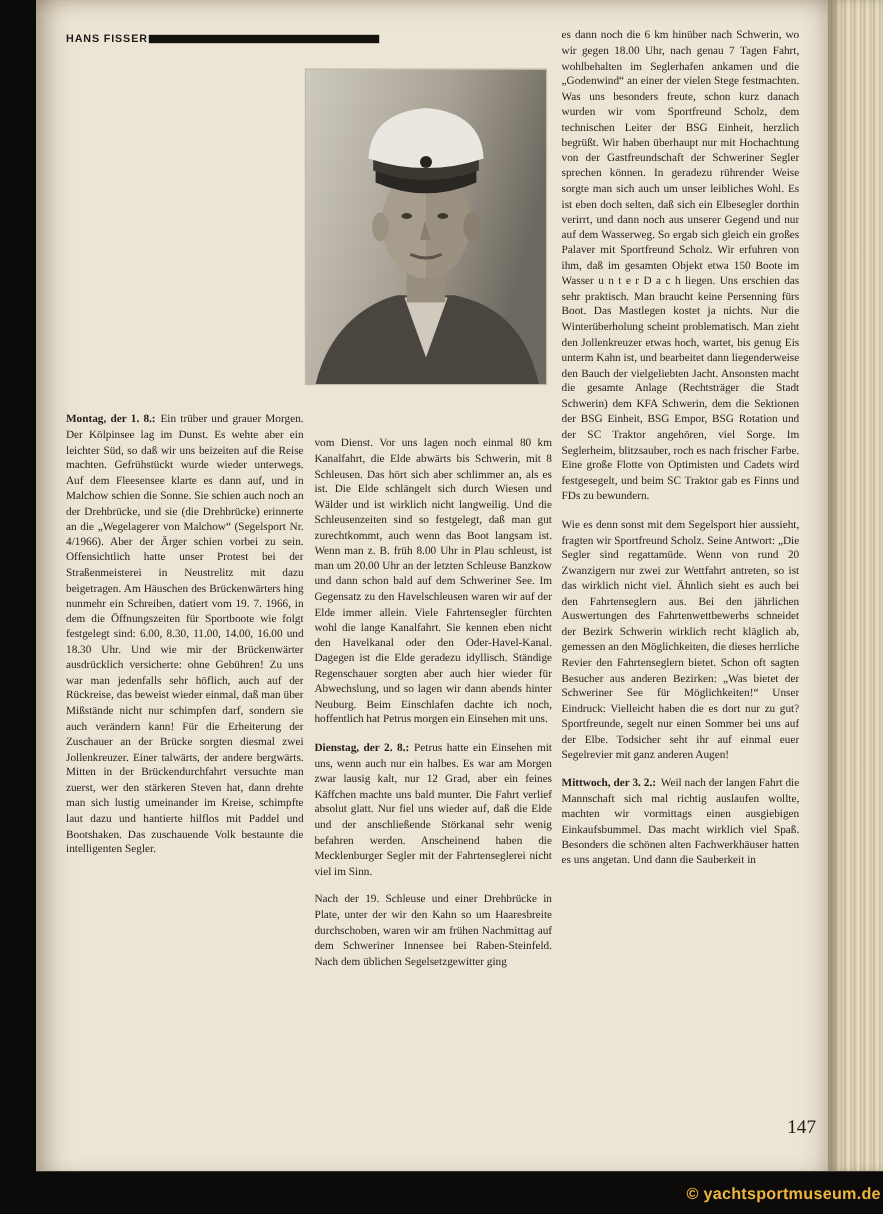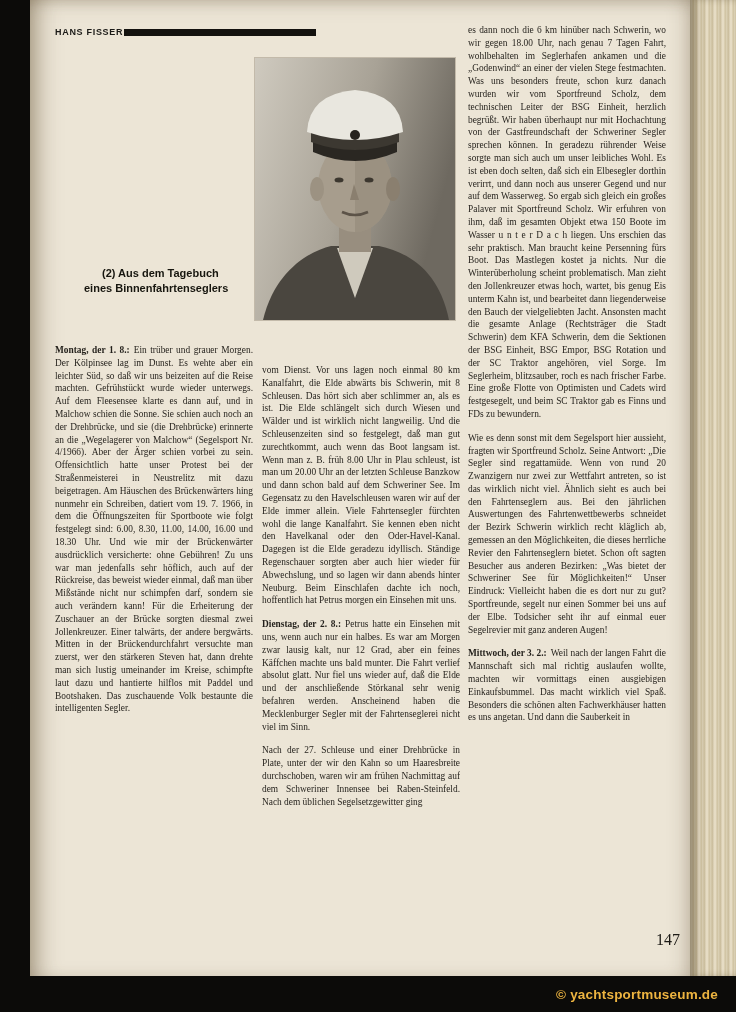--- a/index.html
+++ b/index.html
@@ -4,21 +4,21 @@
 <style>
   html,body{margin:0;padding:0;background:#4a4a4a;}
   .scan{position:relative;width:736px;height:1012px;background:#ece5d6;overflow:hidden;
         font-family:"Liberation Serif",serif;}
   
   .edge-stack{position:absolute;right:0;top:0;width:46px;height:976px;
       background:repeating-linear-gradient(to right,#e6dcc4 0px,#e6dcc4 2px,#cdc09e 3px,#ded4ba 5px,#c6b895 6px,#e1d7bf 8px);
       box-shadow:inset 8px 0 9px -3px rgba(60,45,20,.5);}
   .left-strip{position:absolute;left:0;top:0;width:30px;height:1012px;background:#0c0b09;}
   .bottom-strip{position:absolute;left:0;bottom:0;width:736px;height:36px;background:#0c0b09;
-      display:flex;align-items:center;justify-content:flex-end;padding-right:18px;box-sizing:border-box;z-index:5;}
+      display:flex;align-items:center;justify-content:flex-end;padding-right:2px;box-sizing:border-box;z-index:5;}
   .watermark{color:#edb440;font-family:"Liberation Sans",sans-serif;font-size:13.5px;font-weight:bold;letter-spacing:.2px;}
   .paper-shade{position:absolute;left:30px;top:0;right:46px;bottom:36px;pointer-events:none;z-index:4;
       box-shadow:inset 20px 0 26px -16px rgba(80,60,30,.55), inset -14px 0 20px -12px rgba(90,70,40,.35), inset 0 14px 22px -16px rgba(90,70,40,.35);}
 
   .masthead{position:absolute;left:55px;top:27px;display:flex;align-items:center;gap:1px;}
   .author{font-family:"Liberation Sans",sans-serif;font-size:9px;font-weight:bold;letter-spacing:.7px;color:#1b1a17;}
   .author-bar{width:192px;height:7px;background:#14120f;}
 
   .title{position:absolute;left:56px;top:66px;width:210px;color:#14120f;
       font-family:"DejaVu Serif",serif;font-style:italic;font-weight:bold;font-size:33px;line-height:57px;}
@@ -46,24 +46,20 @@
 
   <div class="edge-stack"></div>
   <div class="left-strip"></div>
 
   <div class="masthead">
     <span class="author">HANS FISSER</span>
     <span class="author-bar"></span>
   </div>
 
 
-  <div class="subtitle">
-    <div class="s1">(2) Aus dem Tagebuch</div>
-    <div>eines Binnenfahrtenseglers</div>
-  </div>
 
   <div class="photo">
     <svg viewBox="0 0 200 262" width="200" height="262" xmlns="http://www.w3.org/2000/svg">
       <defs>
         <linearGradient id="pbg" x1="0" y1="0" x2="1" y2="0.35">
           <stop offset="0" stop-color="#cfcabf"></stop>
           <stop offset="0.55" stop-color="#a8a296"></stop>
           <stop offset="1" stop-color="#6e6960"></stop>
         </linearGradient>
       </defs>
@@ -86,21 +82,21 @@
     </svg>
   </div>
 
   <div class="col col1">
     <p><b>Montag, der 1. 8.:</b><span>Ein trüber und grauer Morgen. Der Kölpinsee lag im Dunst. Es wehte aber ein leichter Süd, so daß wir uns beizeiten auf die Reise machten. Gefrühstückt wurde wieder unterwegs. Auf dem Fleesensee klarte es dann auf, und in Malchow schien die Sonne. Sie schien auch noch an der Drehbrücke, und sie (die Drehbrücke) erinnerte an die „Wegelagerer von Malchow“ (Segelsport Nr. 4/1966). Aber der Ärger schien vorbei zu sein. Offensichtlich hatte unser Protest bei der Straßenmeisterei in Neustrelitz mit dazu beigetragen. Am Häuschen des Brückenwärters hing nunmehr ein Schreiben, datiert vom 19. 7. 1966, in dem die Öffnungszeiten für Sportboote wie folgt festgelegt sind: 6.00, 8.30, 11.00, 14.00, 16.00 und 18.30 Uhr. Und wie mir der Brückenwärter ausdrücklich versicherte: ohne Gebühren! Zu uns war man jedenfalls sehr höflich, auch auf der Rückreise, das beweist wieder einmal, daß man über Mißstände nicht nur schimpfen darf, sondern sie auch verändern kann! Für die Erheiterung der Zuschauer an der Brücke sorgten diesmal zwei Jollenkreuzer. Einer talwärts, der andere bergwärts. Mitten in der Brückendurchfahrt versuchte man zuerst, wer den stärkeren Steven hat, dann drehte man sich lustig umeinander im Kreise, schimpfte laut dazu und hantierte hilflos mit Paddel und Bootshaken. Das zuschauende Volk bestaunte die intelligenten Segler.</span></p>
   </div>
 
   <div class="col col2">
     <p><b></b><span>vom Dienst. Vor uns lagen noch einmal 80 km Kanalfahrt, die Elde abwärts bis Schwerin, mit 8 Schleusen. Das hört sich aber schlimmer an, als es ist. Die Elde schlängelt sich durch Wiesen und Wälder und ist wirklich nicht langweilig. Und die Schleusenzeiten sind so festgelegt, daß man gut zurechtkommt, auch wenn das Boot langsam ist. Wenn man z. B. früh 8.00 Uhr in Plau schleust, ist man um 20.00 Uhr an der letzten Schleuse Banzkow und dann schon bald auf dem Schweriner See. Im Gegensatz zu den Havelschleusen waren wir auf der Elde immer allein. Viele Fahrtensegler fürchten wohl die lange Kanalfahrt. Sie kennen eben nicht den Havelkanal oder den Oder-Havel-Kanal. Dagegen ist die Elde geradezu idyllisch. Ständige Regenschauer sorgten aber auch hier wieder für Abwechslung, und so lagen wir dann abends hinter Neuburg. Beim Einschlafen dachte ich noch, hoffentlich hat Petrus morgen ein Einsehen mit uns.</span></p>
     <p><b>Dienstag, der 2. 8.:</b><span>Petrus hatte ein Einsehen mit uns, wenn auch nur ein halbes. Es war am Morgen zwar lausig kalt, nur 12 Grad, aber ein feines Käffchen machte uns bald munter. Die Fahrt verlief absolut glatt. Nur fiel uns wieder auf, daß die Elde und der anschließende Störkanal sehr wenig befahren werden. Anscheinend haben die Mecklenburger Segler mit der Fahrtenseglerei nicht viel im Sinn.</span></p>
-    <p><b></b><span>Nach der 27. Schleuse und einer Drehbrücke in Plate, unter der wir den Kahn so um Haaresbreite durchschoben, waren wir am frühen Nachmittag auf dem Schweriner Innensee bei Raben-Steinfeld. Nach dem üblichen Segelsetzgewitter ging</span></p>
+    <p><b></b><span>Nach der 19. Schleuse und einer Drehbrücke in Plate, unter der wir den Kahn so um Haaresbreite durchschoben, waren wir am frühen Nachmittag auf dem Schweriner Innensee bei Raben-Steinfeld. Nach dem üblichen Segelsetzgewitter ging</span></p>
   </div>
 
   <div class="col col3">
     <p><b></b><span>es dann noch die 6 km hinüber nach Schwerin, wo wir gegen 18.00 Uhr, nach genau 7 Tagen Fahrt, wohlbehalten im Seglerhafen ankamen und die „Godenwind“ an einer der vielen Stege festmachten. Was uns besonders freute, schon kurz danach wurden wir vom Sportfreund Scholz, dem technischen Leiter der BSG Einheit, herzlich begrüßt. Wir haben überhaupt nur mit Hochachtung von der Gastfreundschaft der Schweriner Segler sprechen können. In geradezu rührender Weise sorgte man sich auch um unser leibliches Wohl. Es ist eben doch selten, daß sich ein Elbesegler dorthin verirrt, und dann noch aus unserer Gegend und nur auf dem Wasserweg. So ergab sich gleich ein großes Palaver mit Sportfreund Scholz. Wir erfuhren von ihm, daß im gesamten Objekt etwa 150 Boote im Wasser u n t e r  D a c h liegen. Uns erschien das sehr praktisch. Man braucht keine Persenning fürs Boot. Das Mastlegen kostet ja nichts. Nur die Winterüberholung scheint problematisch. Man zieht den Jollenkreuzer etwas hoch, wartet, bis genug Eis unterm Kahn ist, und bearbeitet dann liegenderweise den Bauch der vielgeliebten Jacht. Ansonsten macht die gesamte Anlage (Rechtsträger die Stadt Schwerin) dem KFA Schwerin, dem die Sektionen der BSG Einheit, BSG Empor, BSG Rotation und der SC Traktor angehören, viel Sorge. Im Seglerheim, blitzsauber, roch es nach frischer Farbe. Eine große Flotte von Optimisten und Cadets wird festgesegelt, und beim SC Traktor gab es Finns und FDs zu bewundern.</span></p>
     <p><b></b><span>Wie es denn sonst mit dem Segelsport hier aussieht, fragten wir Sportfreund Scholz. Seine Antwort: „Die Segler sind regattamüde. Wenn von rund 20 Zwanzigern nur zwei zur Wettfahrt antreten, so ist das wirklich nicht viel. Ähnlich sieht es auch bei den Fahrtenseglern aus. Bei den jährlichen Auswertungen des Fahrtenwettbewerbs schneidet der Bezirk Schwerin wirklich recht kläglich ab, gemessen an den Möglichkeiten, die dieses herrliche Revier den Fahrtenseglern bietet. Schon oft sagten Besucher aus anderen Bezirken: „Was bietet der Schweriner See für Möglichkeiten!“ Unser Eindruck: Vielleicht haben die es dort nur zu gut? Sportfreunde, segelt nur einen Sommer bei uns auf der Elbe. Todsicher seht ihr auf einmal euer Segelrevier mit ganz anderen Augen!</span></p>
     <p><b>Mittwoch, der 3. 2.:</b><span>Weil nach der langen Fahrt die Mannschaft sich mal richtig auslaufen wollte, machten wir vormittags einen ausgiebigen Einkaufsbummel. Das macht wirklich viel Spaß. Besonders die schönen alten Fachwerkhäuser hatten es uns angetan. Und dann die Sauberkeit in</span></p>
   </div>
 
   <div class="page-number">147</div>
 

